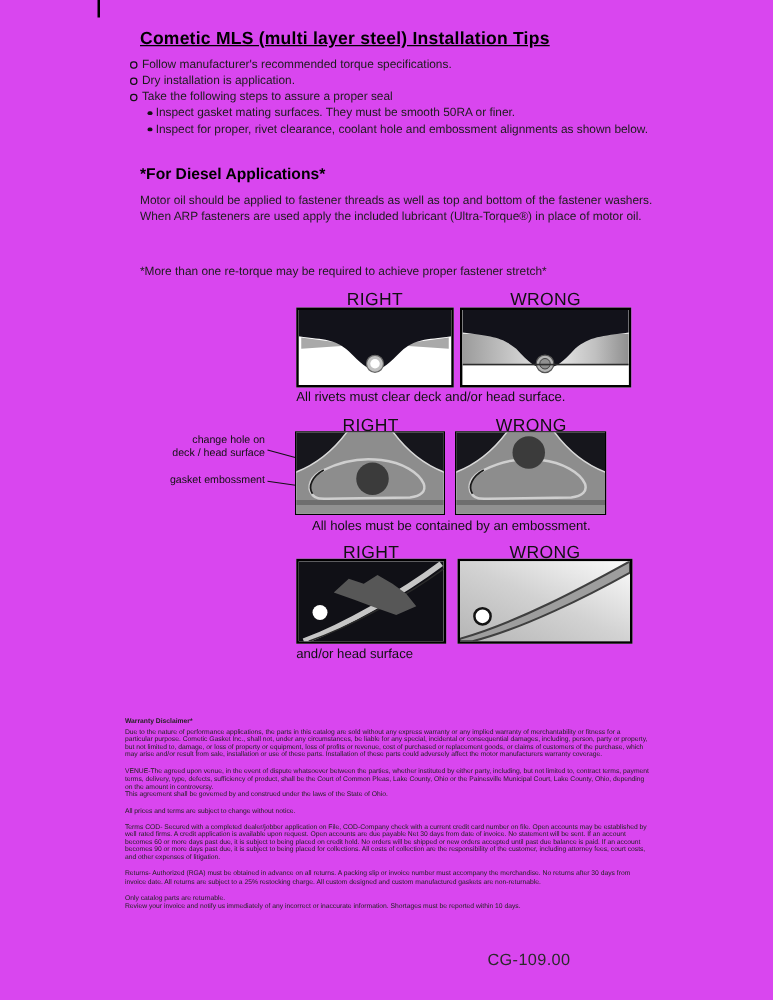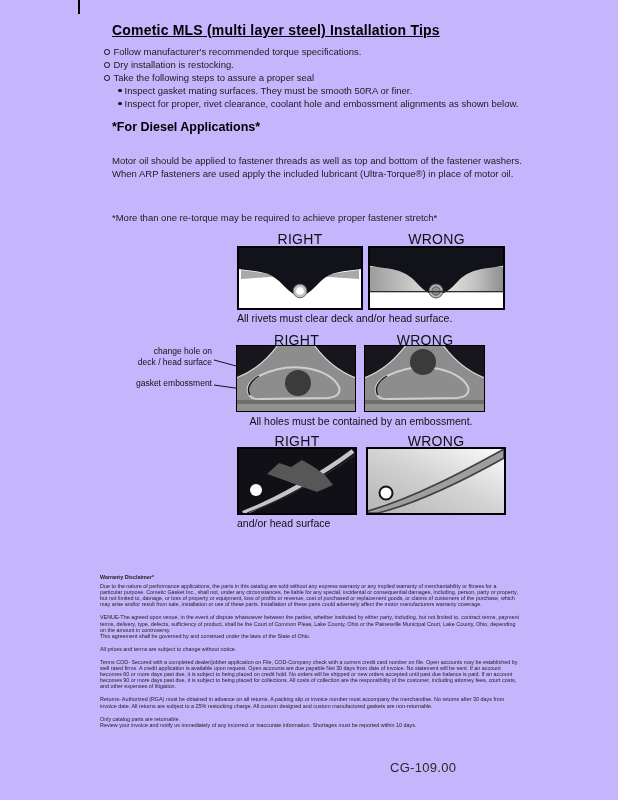--- a/index.html
+++ b/index.html
@@ -1,33 +1,33 @@
 <!DOCTYPE html>
 <html><head>
 <meta charset="utf-8">
 <style>
   html,body { margin:0; padding:0; background:#ffffff; }
   .page {
-    position:relative; width:618px; height:800px; background:#c4b5fd;
+    position:relative; width:618px; height:800px; background:#d946ef;
     font-family:"Liberation Sans", sans-serif; color:#1c1c1c; overflow:hidden;
   }
   .tick { position:absolute; background:#000; }
 
   .title {
     position:absolute; left:112px; top:22px; font-size:14px; font-weight:bold;
     color:#000; text-decoration:underline; letter-spacing:0.2px; white-space:nowrap;
   }
 
   .bullets { position:absolute; left:104px; top:45px; width:430px; font-size:9.5px; line-height:13px; }
   .brow { display:flex; align-items:flex-start; }
   .m1 { flex:none; width:3.5px; height:3.5px; border:1px solid #111; border-radius:50%; margin:4px 4px 0 0; }
   .m2 { flex:none; width:3.5px; height:3.5px; background:#111; border-radius:50%; margin:4.5px 3px 0 0; }
   .indent { margin-left:14px; }
 
-  .h2 { position:absolute; left:112px; top:120px; font-size:12.5px; font-weight:bold; color:#000; }
+  .h2 { position:absolute; left:112px; top:132px; font-size:12.5px; font-weight:bold; color:#000; }
   .para { position:absolute; left:112px; width:412px; font-size:9.5px; line-height:13.4px; }
   .p1 { top:154px; }
   .p2 { top:172px; }
   .p3 { top:211px; }
 
   .dg-header { position:absolute; font-size:14px; color:#111; text-align:center; letter-spacing:0.3px; }
   .panel { position:absolute; border:2px solid #000; background:#fff; box-sizing:border-box; }
   .panel svg { display:block; }
   .caption { position:absolute; font-size:10.5px; color:#111; line-height:12.5px; }
 
@@ -52,21 +52,21 @@
 
   <div class="title">Cometic MLS (multi layer steel) Installation Tips</div>
 
   <div class="bullets">
     <div class="brow">
       <span class="m1"></span>
       <span>Follow manufacturer's recommended torque specifications.</span>
     </div>
     <div class="brow">
       <span class="m1"></span>
-      <span>Dry installation is restocking.</span>
+      <span>Dry installation is application.</span>
     </div>
     <div class="brow">
       <span class="m1"></span>
       <span>Take the following steps to assure a proper seal</span>
     </div>
     <div class="brow indent">
       <span class="m2"></span>
       <span>Inspect gasket mating surfaces.  They must be smooth 50RA or finer.</span>
     </div>
     <div class="brow indent">

